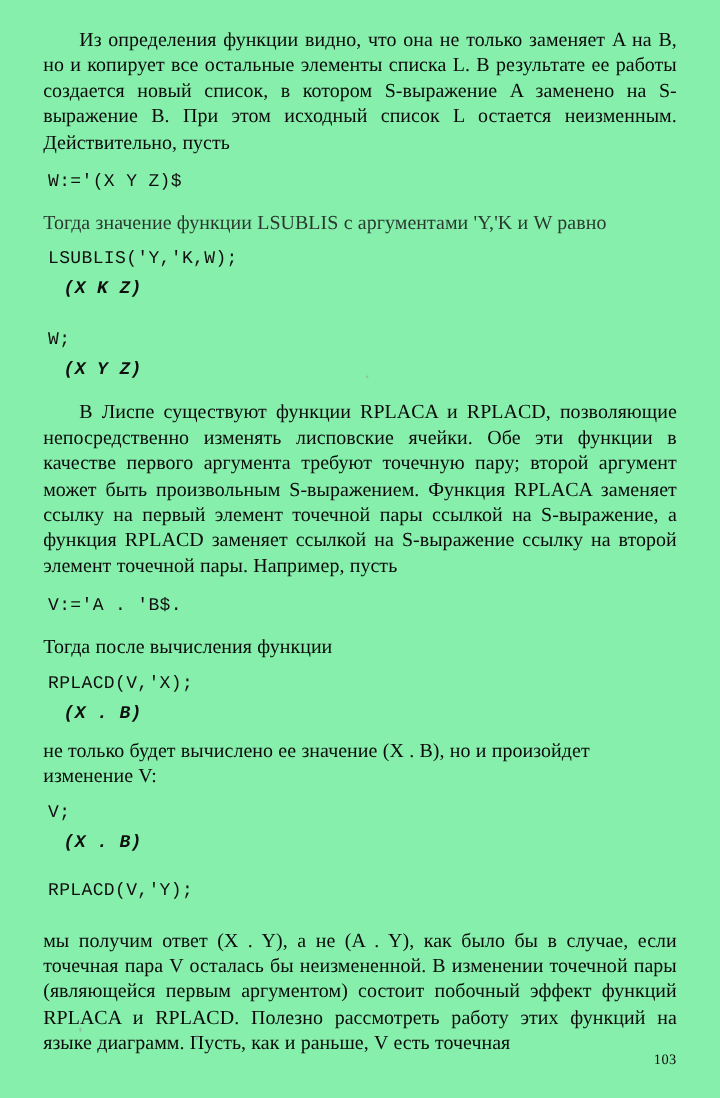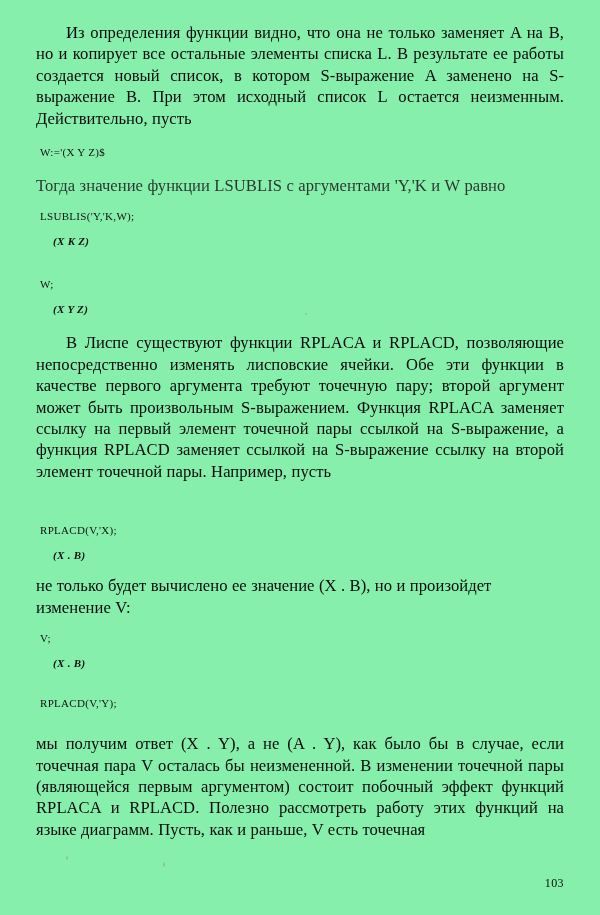--- a/index.html
+++ b/index.html
@@ -38,22 +38,22 @@
   }
   p.para.noj {
     text-align: left;
   }
   .gap-s { height: 11px; }
   .gap-m { height: 14px; }
   .gap-xs { height: 7px; }
 
   pre.code {
     margin: 0;
-    font-family: Liberation Serif, serif;
-    font-size: 11px;
+    font-family: Liberation Mono, monospace;
+    font-size: 15px;
     line-height: 18px;
     letter-spacing: 0.3px;
     color: #101010;
     white-space: pre;
   }
   pre.code.lvl1 { padding-left: 4px; }
   pre.code.lvl2 { padding-left: 17px; }
   pre.code.out {
     font-style: italic;
     font-weight: 600;
@@ -102,22 +102,24 @@
 
     <div class="gap-s"></div>
     <pre class="code lvl1">W;</pre>
     <div class="gap-xs"></div>
     <pre class="code lvl2 out">(X Y Z)</pre>
     <div class="gap-m"></div>
 
     <p class="para indent">В Лиспе существуют функции RPLACA и RPLACD, позволяющие непосредственно изменять лисповские ячейки. Обе эти функции в качестве первого аргумента требуют точечную пару; второй аргумент может быть произвольным S-выражением. Функция RPLACA заменяет ссылку на первый элемент точечной пары ссылкой на S-выражение, а функция RPLACD заменяет ссылкой на S-выражение ссылку на второй элемент точечной пары. Например, пусть</p>
 
     <div class="gap-m"></div>
+    <pre class="code lvl1">V:='A . 'B$.</pre>
     <div class="gap-m"></div>
 
+    <p class="para noj">Тогда после вычисления функции</p>
 
     <div class="gap-s"></div>
     <pre class="code lvl1">RPLACD(V,'X);</pre>
     <div class="gap-xs"></div>
     <pre class="code lvl2 out">(X . B)</pre>
     <div class="gap-s"></div>
 
     <p class="para noj">не только будет вычислено ее значение (X . B), но и произойдет изменение V:</p>
 
     <div class="gap-s"></div>

